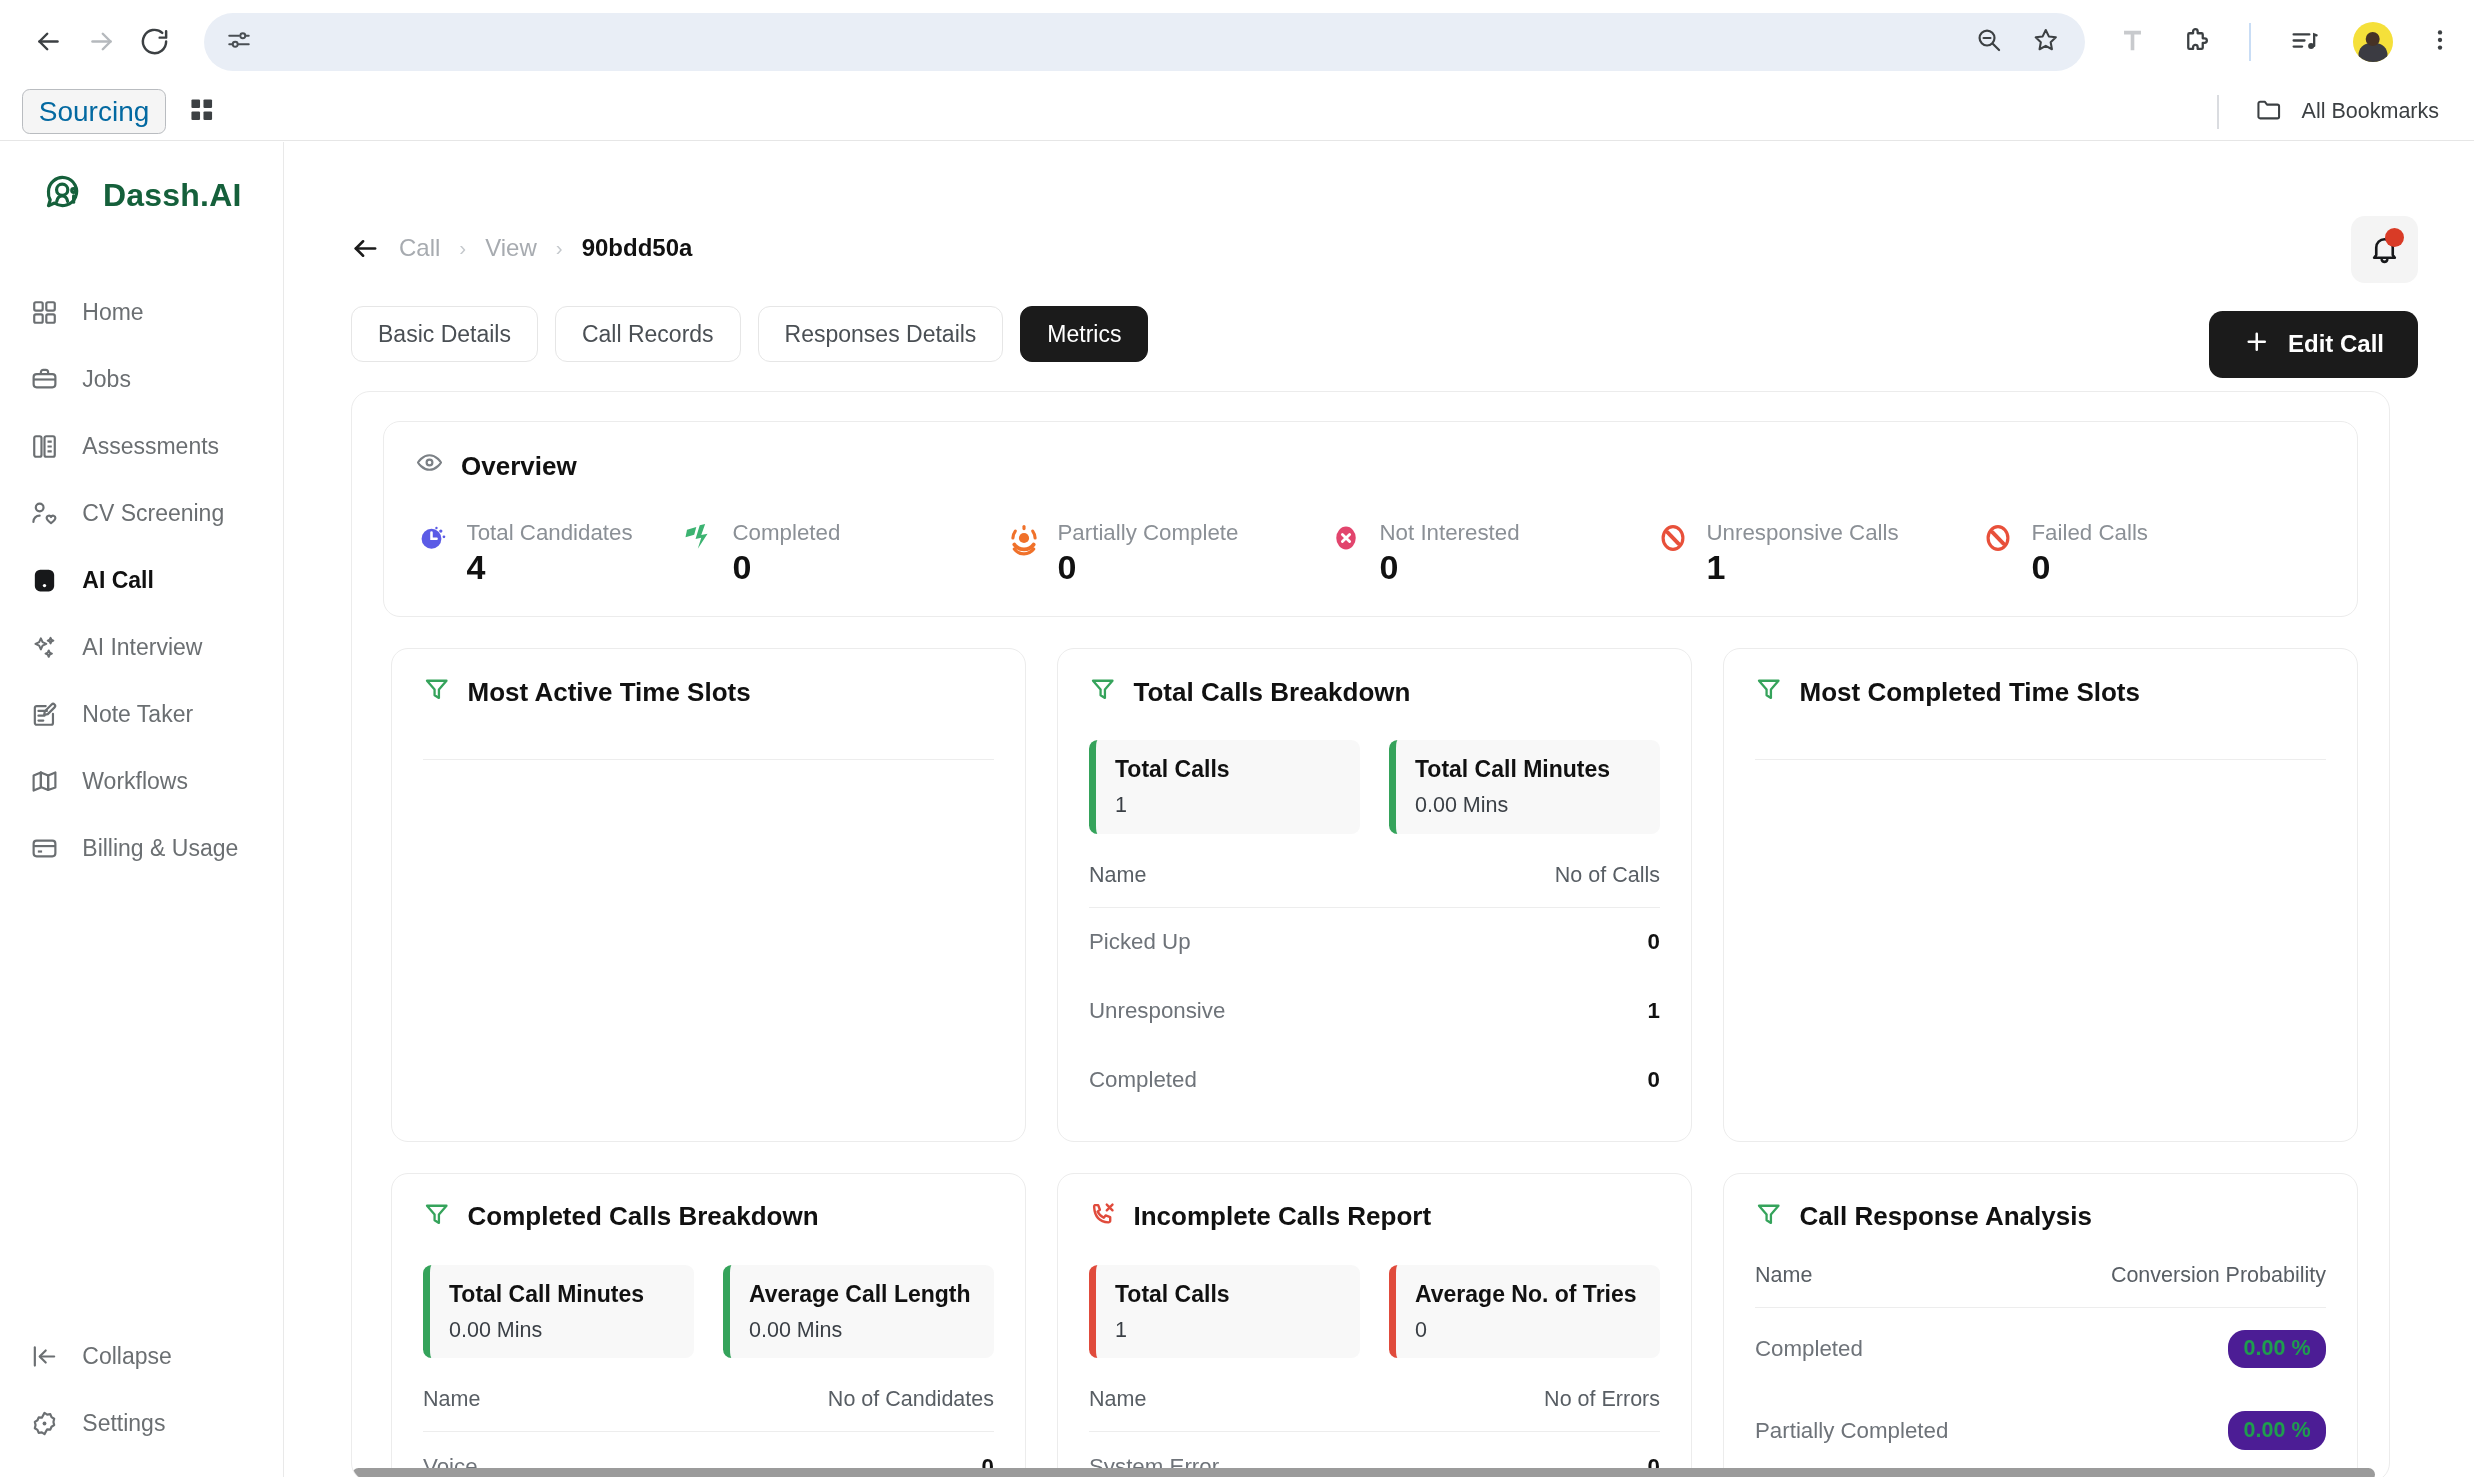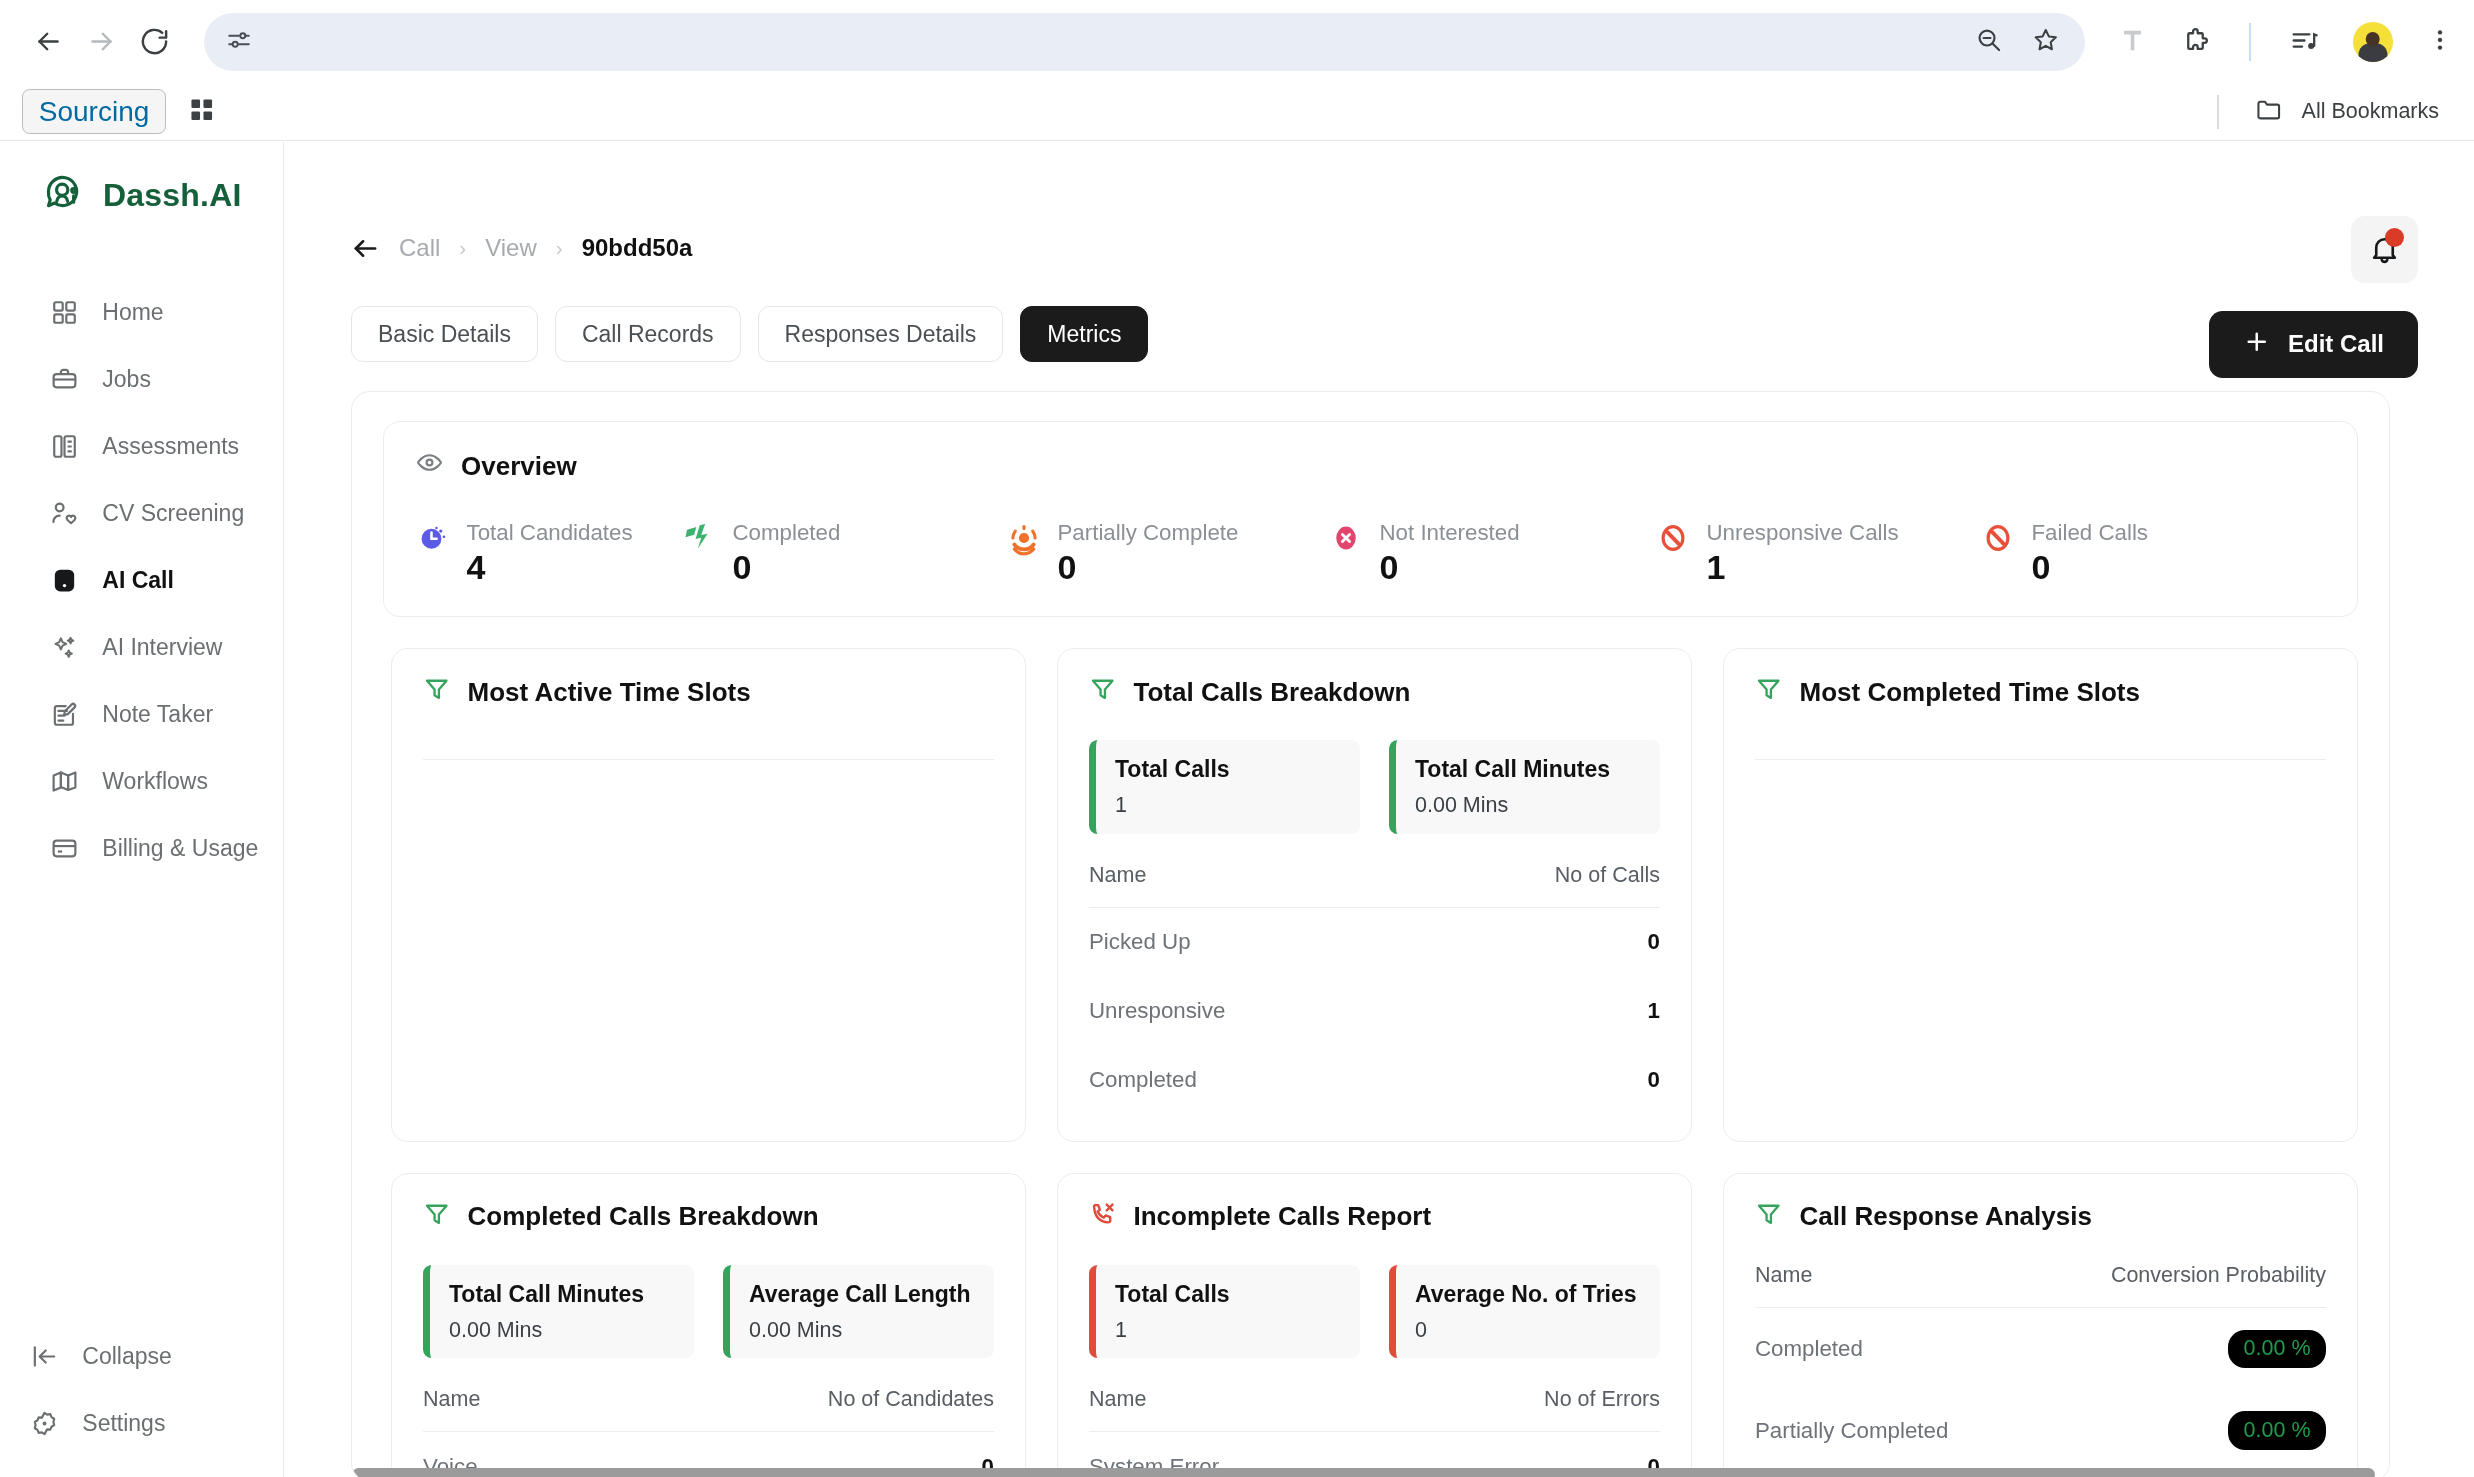--- a/index.html
+++ b/index.html
@@ -66,21 +66,21 @@
   
   .sidebar {
     width: 284px; flex: 0 0 284px; height: 100%;
     border-right: 0.9px solid #e9e9e9;
     display: flex; flex-direction: column;
     padding-top: 20.6px;
     background: #fff;
   }
   .brand { display: flex; align-items: center; gap: 17px; padding: 8.6px 0 0 41px; }
   .brand-name { font-size: 32px; font-weight: bold; color: #15603b; letter-spacing: 0.2px; }
-  .nav { margin-top: 60px; display: flex; flex-direction: column; padding-left: 20px; }
+  .nav { margin-top: 60px; display: flex; flex-direction: column; }
   .nav-item {
     display: flex; align-items: center; gap: 22.3px;
     padding: 18px 0 18px 29px; color: #6b6f72; font-size: 23px;
     cursor: pointer;
   }
   .nav-item .ico { width: 31px; height: 31px; display:flex; align-items:center; justify-content:center; flex:0 0 31px;}
   .nav-item.active { color: #111; font-weight: bold; }
   .sb-bottom { margin-top: auto; padding-bottom: 20.6px; }
 
   
@@ -148,21 +148,21 @@
   .kpi .k-val { font-size: 21.5px; color:#3a3f45; margin-top: 10.3px; }
 
   table { width:100%; border-collapse: collapse; margin-top: 29px; }
   th { font-size: 21.5px; color:#585e64; font-weight: normal; text-align:left; padding-bottom: 19px; }
   th.r, td.r { text-align: right; }
   thead tr { border-bottom: 0.9px solid #ededed; }
   td { font-size: 22.3px; color:#6e7379; padding: 21.5px 0 21.5px 0; }
   td.r { color:#111; font-weight: bold; }
 
   .chip-pct {
-    display:inline-block; background:#000000; color:#1f9d4e; font-weight:normal;
+    display:inline-block; background:#4c1d95; color:#1f9d4e; font-weight:bold;
     font-size: 21.5px; border-radius: 17px; padding: 6.9px 15.5px;
   }
 
   .divline { height:0.9px; background:#ededed; margin-top: 50px; }
   .hscroll {
     position:absolute; left: 0; right: 13.7px; bottom: 0; height: 13.7px;
     background:#9b9b9b; border-radius: 6.9px;
   }
 </style>
 </head>

